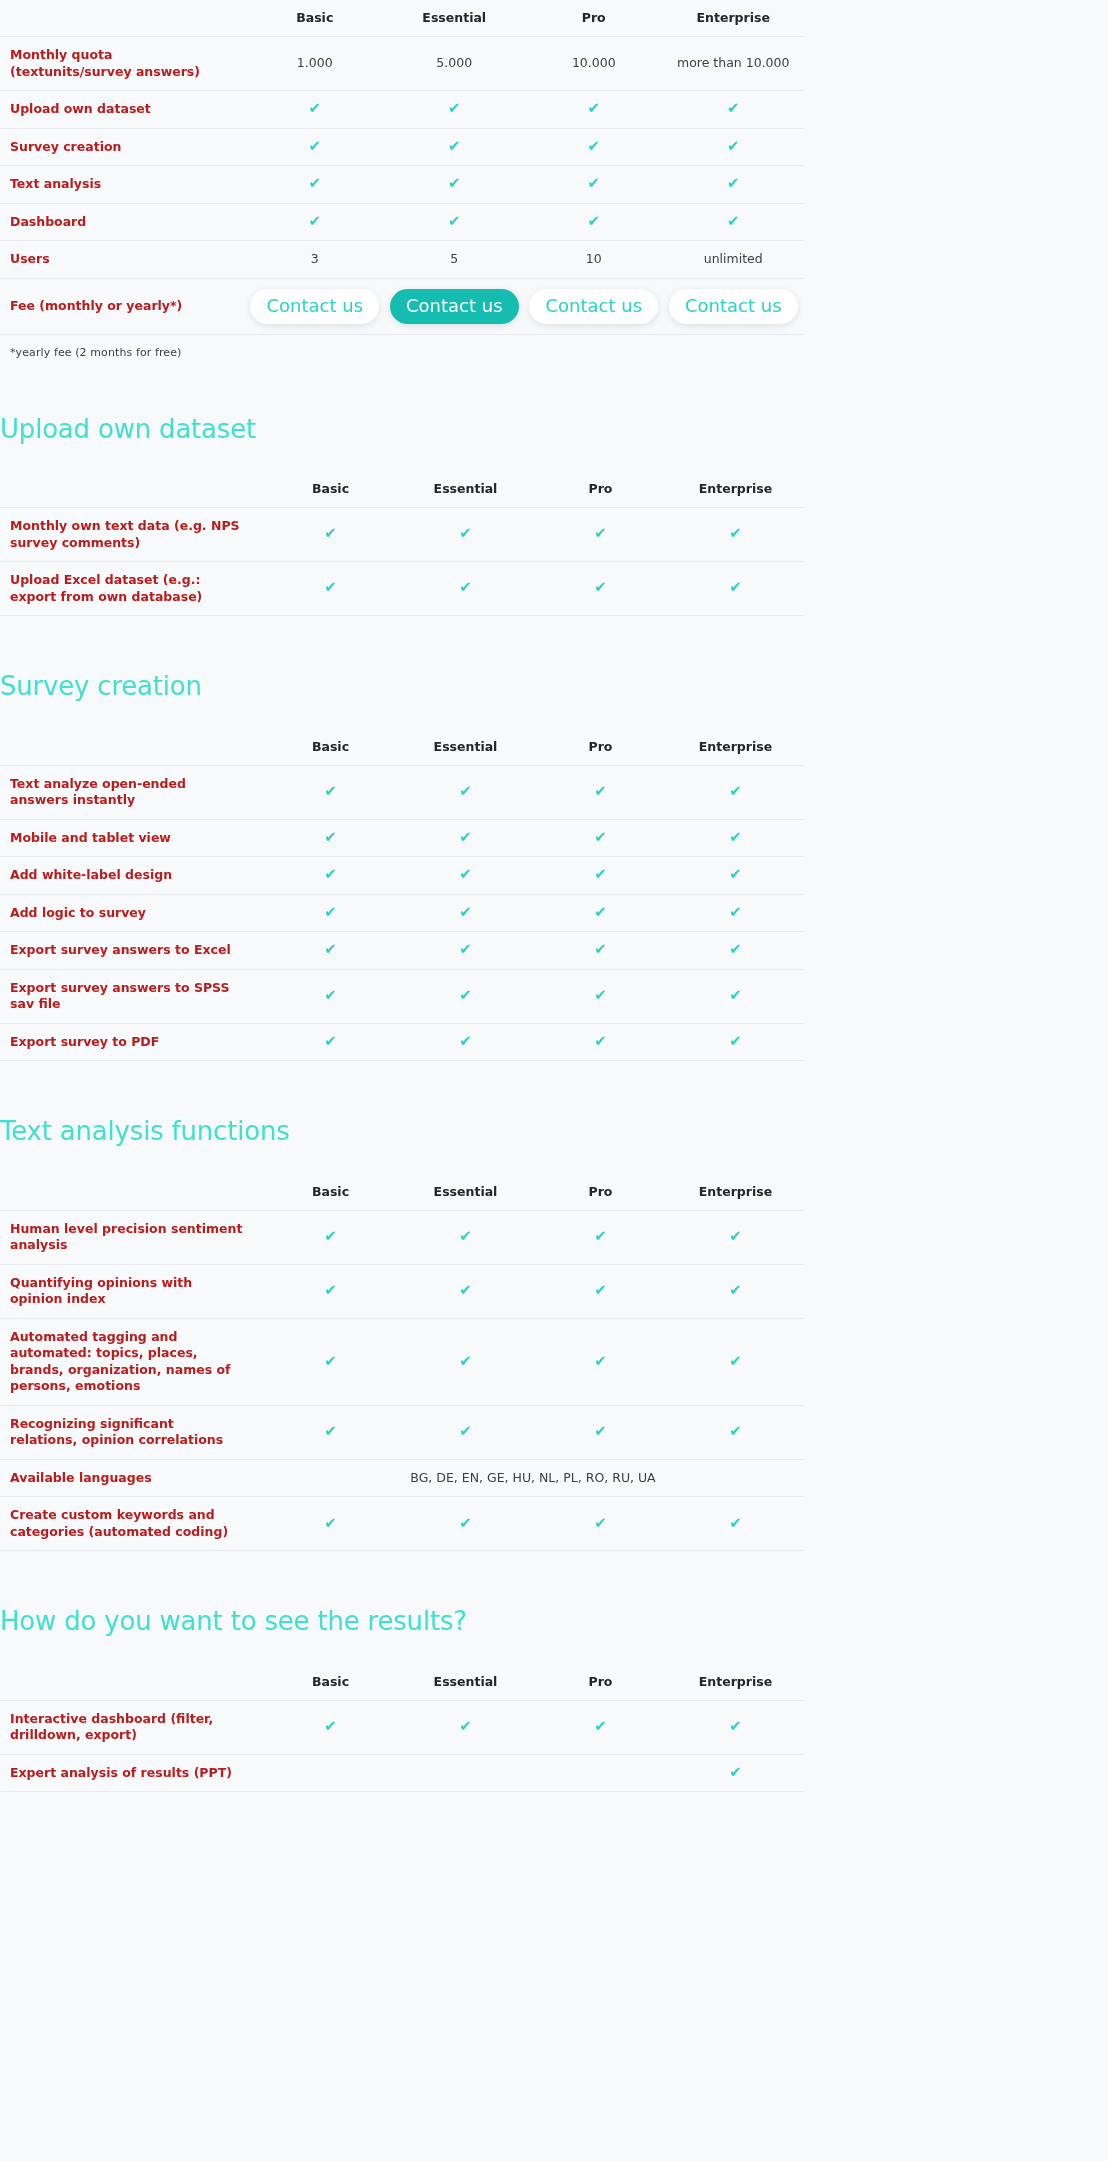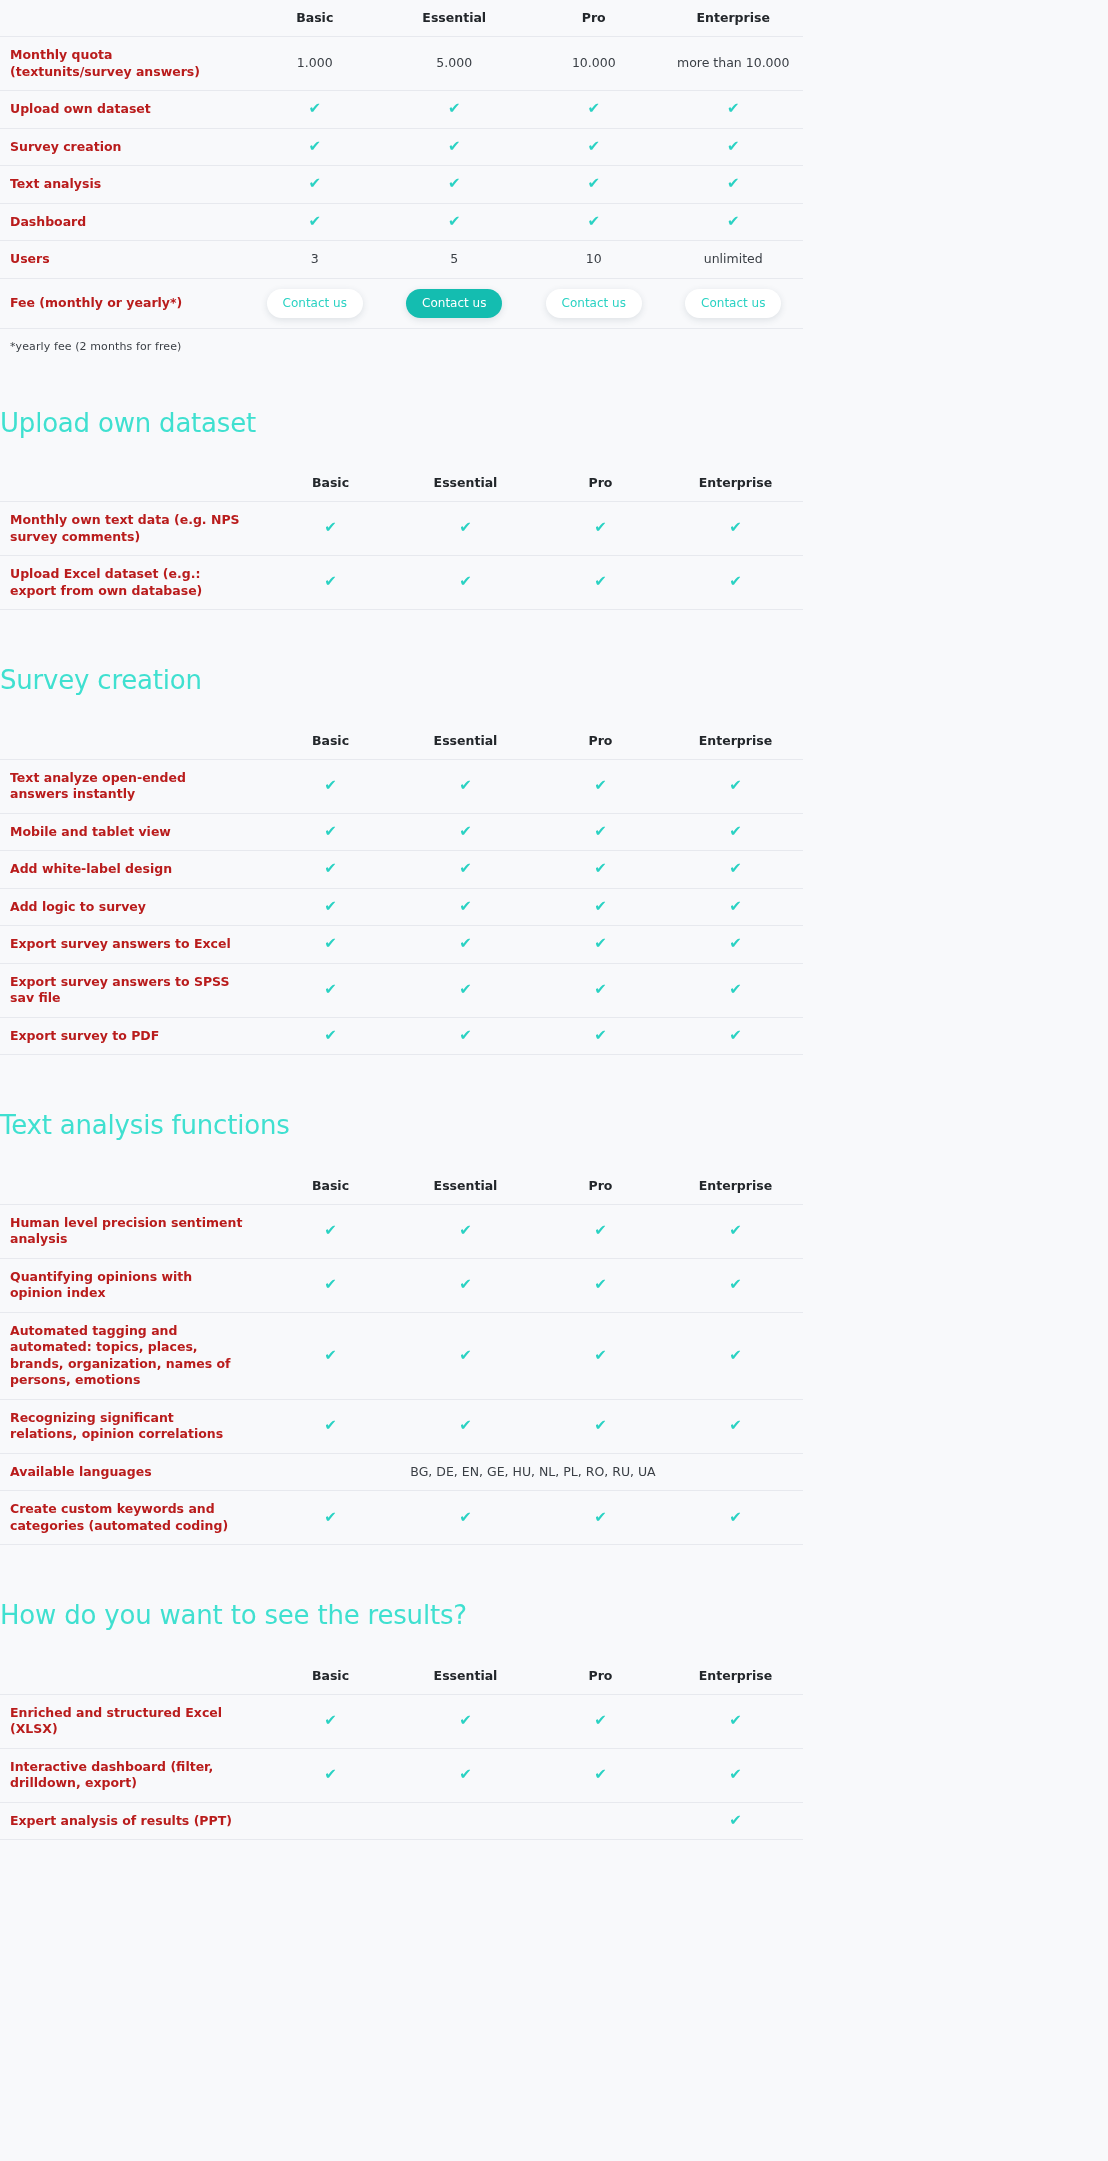--- a/index.html
+++ b/index.html
@@ -87,21 +87,21 @@
     color: #3a3f45;
     white-space: nowrap;
   }
 
   
   .btn {
     display: inline-block;
     min-width: 94px;
     padding: 8px 16px 9px;
     border-radius: 20px;
-    font-size: 12px;
+    font-size: 18px;
     font-weight: normal;
     line-height: 1;
     text-align: center;
     border: none;
     cursor: pointer;
     font-family: "DejaVu Sans", "Liberation Sans", sans-serif;
     box-shadow: 0 2px 7px rgba(40,60,80,0.13);
   }
   .btn-light {
     background: #ffffff;
@@ -407,27 +407,20 @@
             <tr>
               <th class="feature-head"></th>
               <th>Basic</th>
               <th>Essential</th>
               <th>Pro</th>
               <th>Enterprise</th>
             </tr>
           </thead>
           <tbody>
             <tr>
-              <td class="feature">Enriched and structured Excel (XLSX)</td>
-              <td><span class="check">✔</span></td>
-              <td><span class="check">✔</span></td>
-              <td><span class="check">✔</span></td>
-              <td><span class="check">✔</span></td>
-            </tr>
-            <tr>
               <td class="feature">Interactive dashboard (filter, drilldown, export)</td>
               <td><span class="check">✔</span></td>
               <td><span class="check">✔</span></td>
               <td><span class="check">✔</span></td>
               <td><span class="check">✔</span></td>
             </tr>
             <tr>
               <td class="feature">Expert analysis of results (PPT)</td>
               <td><span class="blank"></span></td>
               <td><span class="blank"></span></td>

